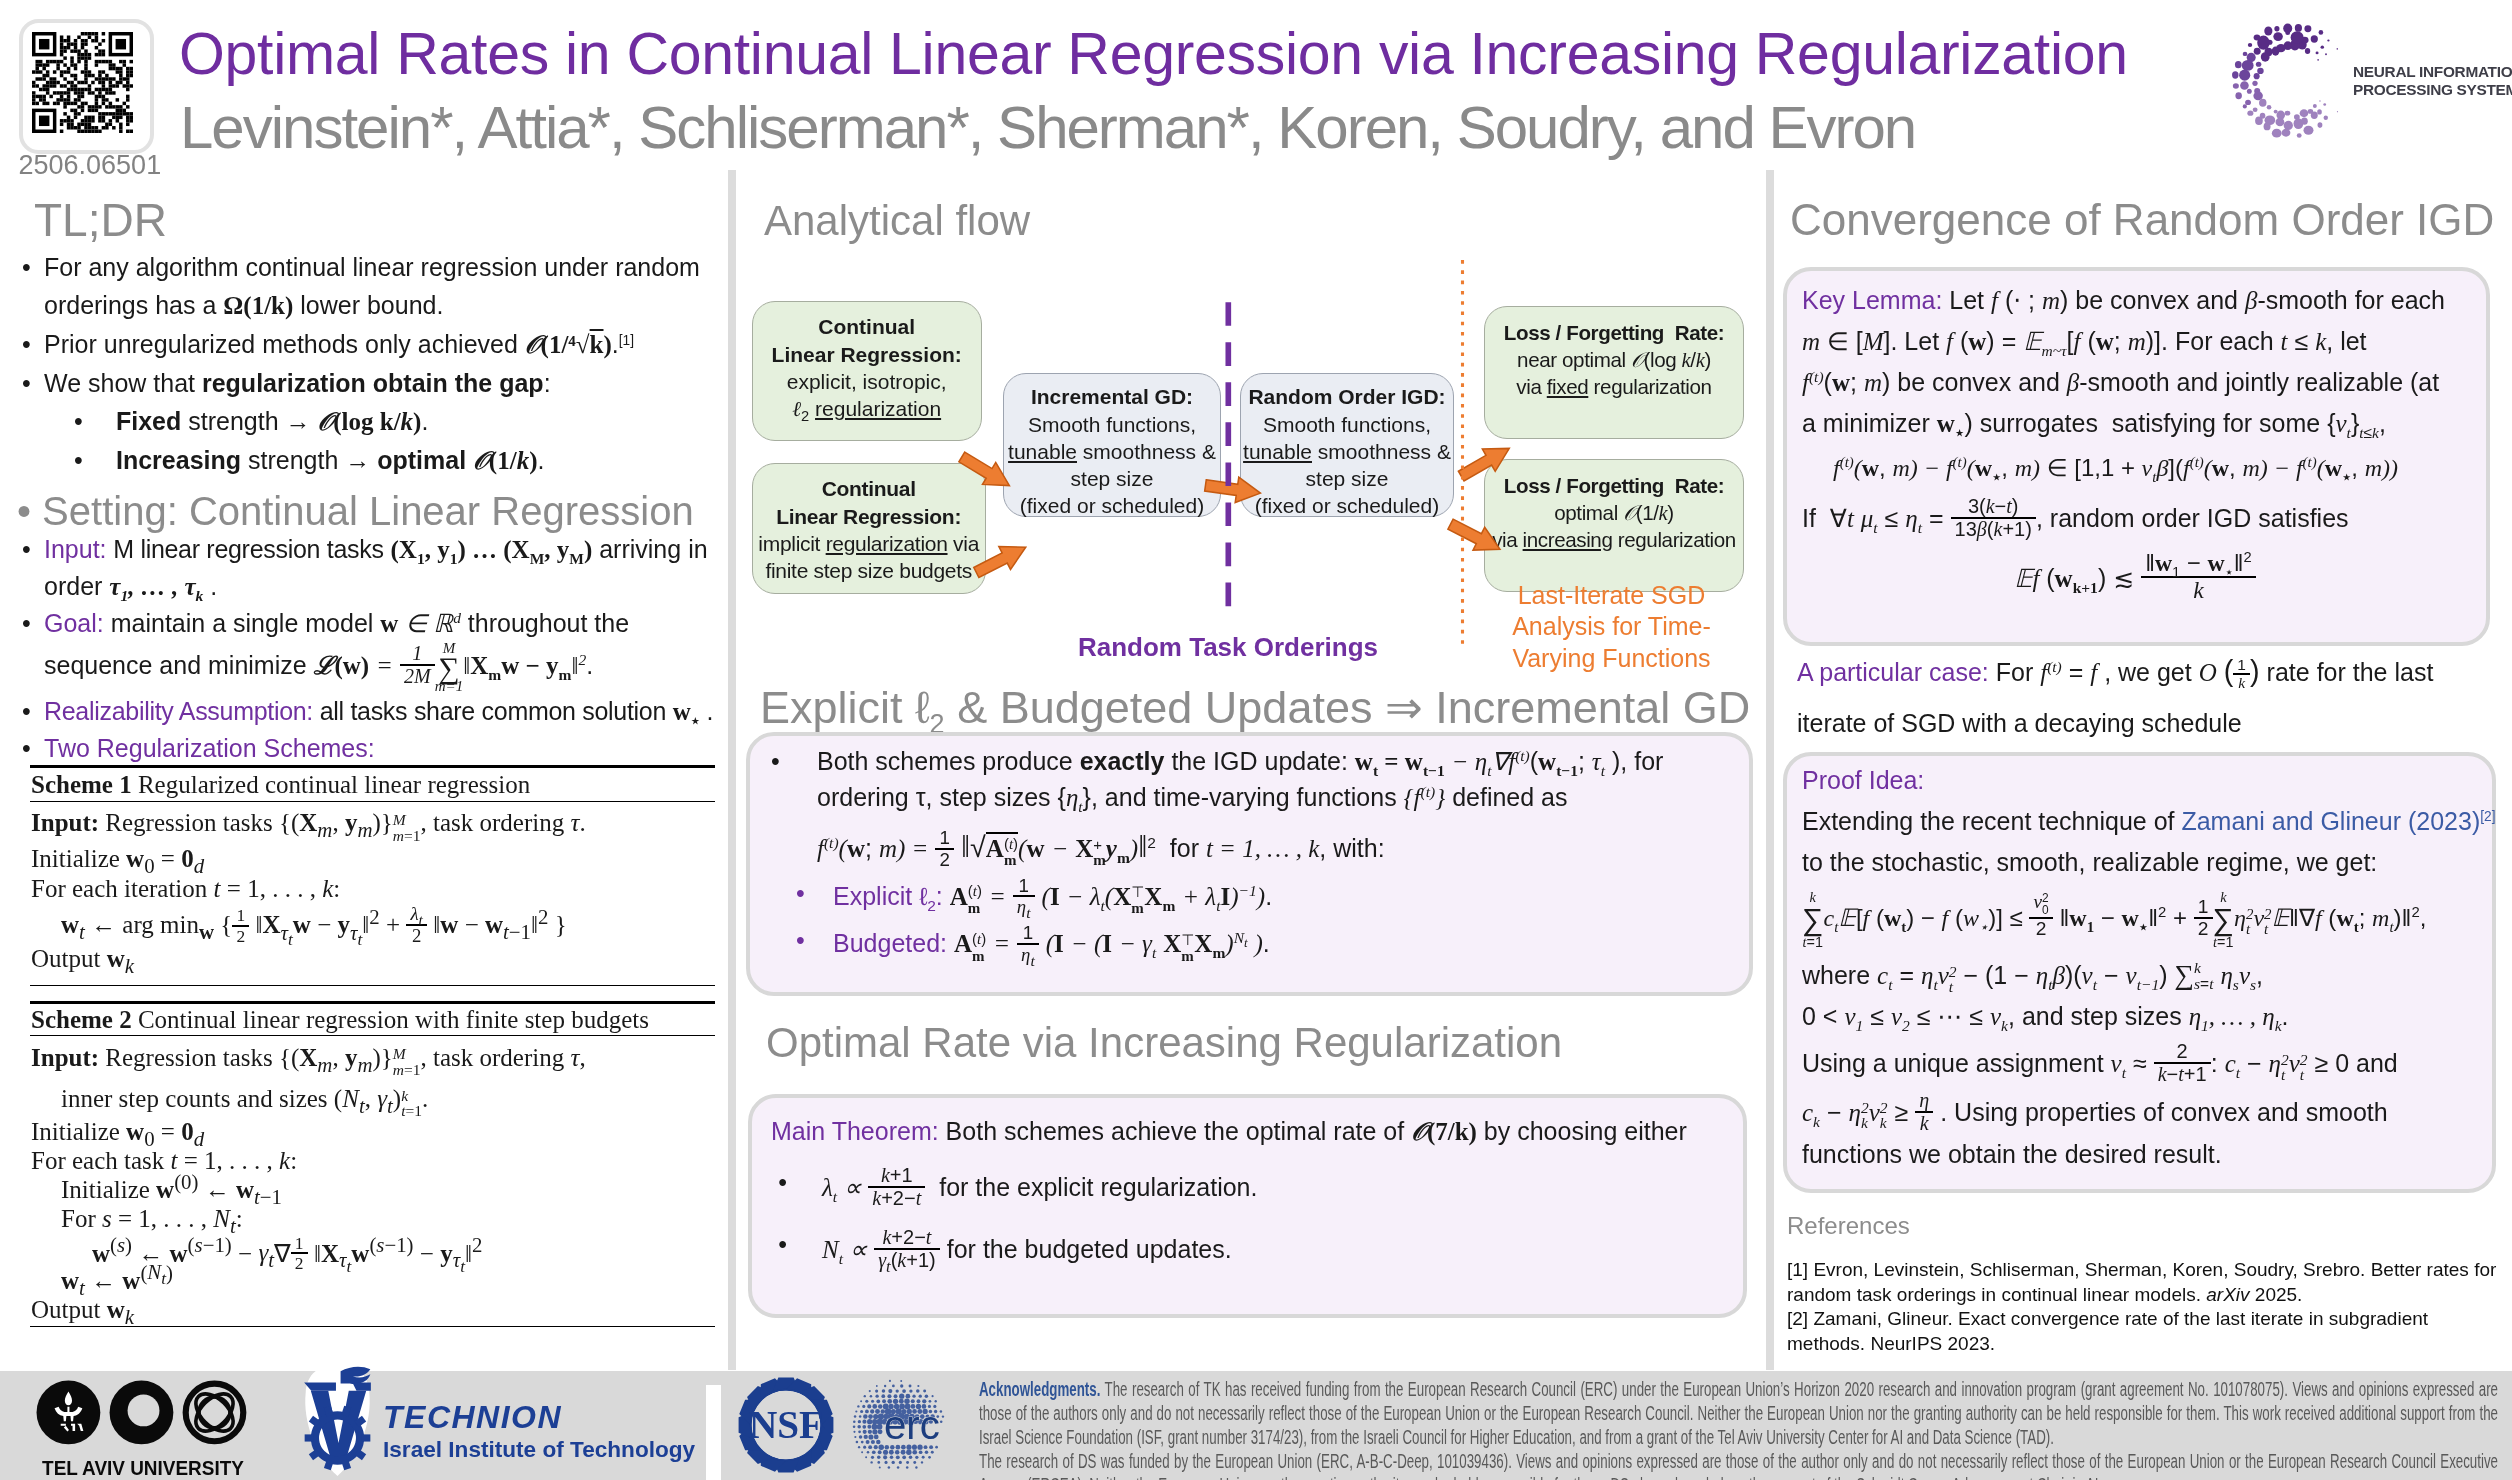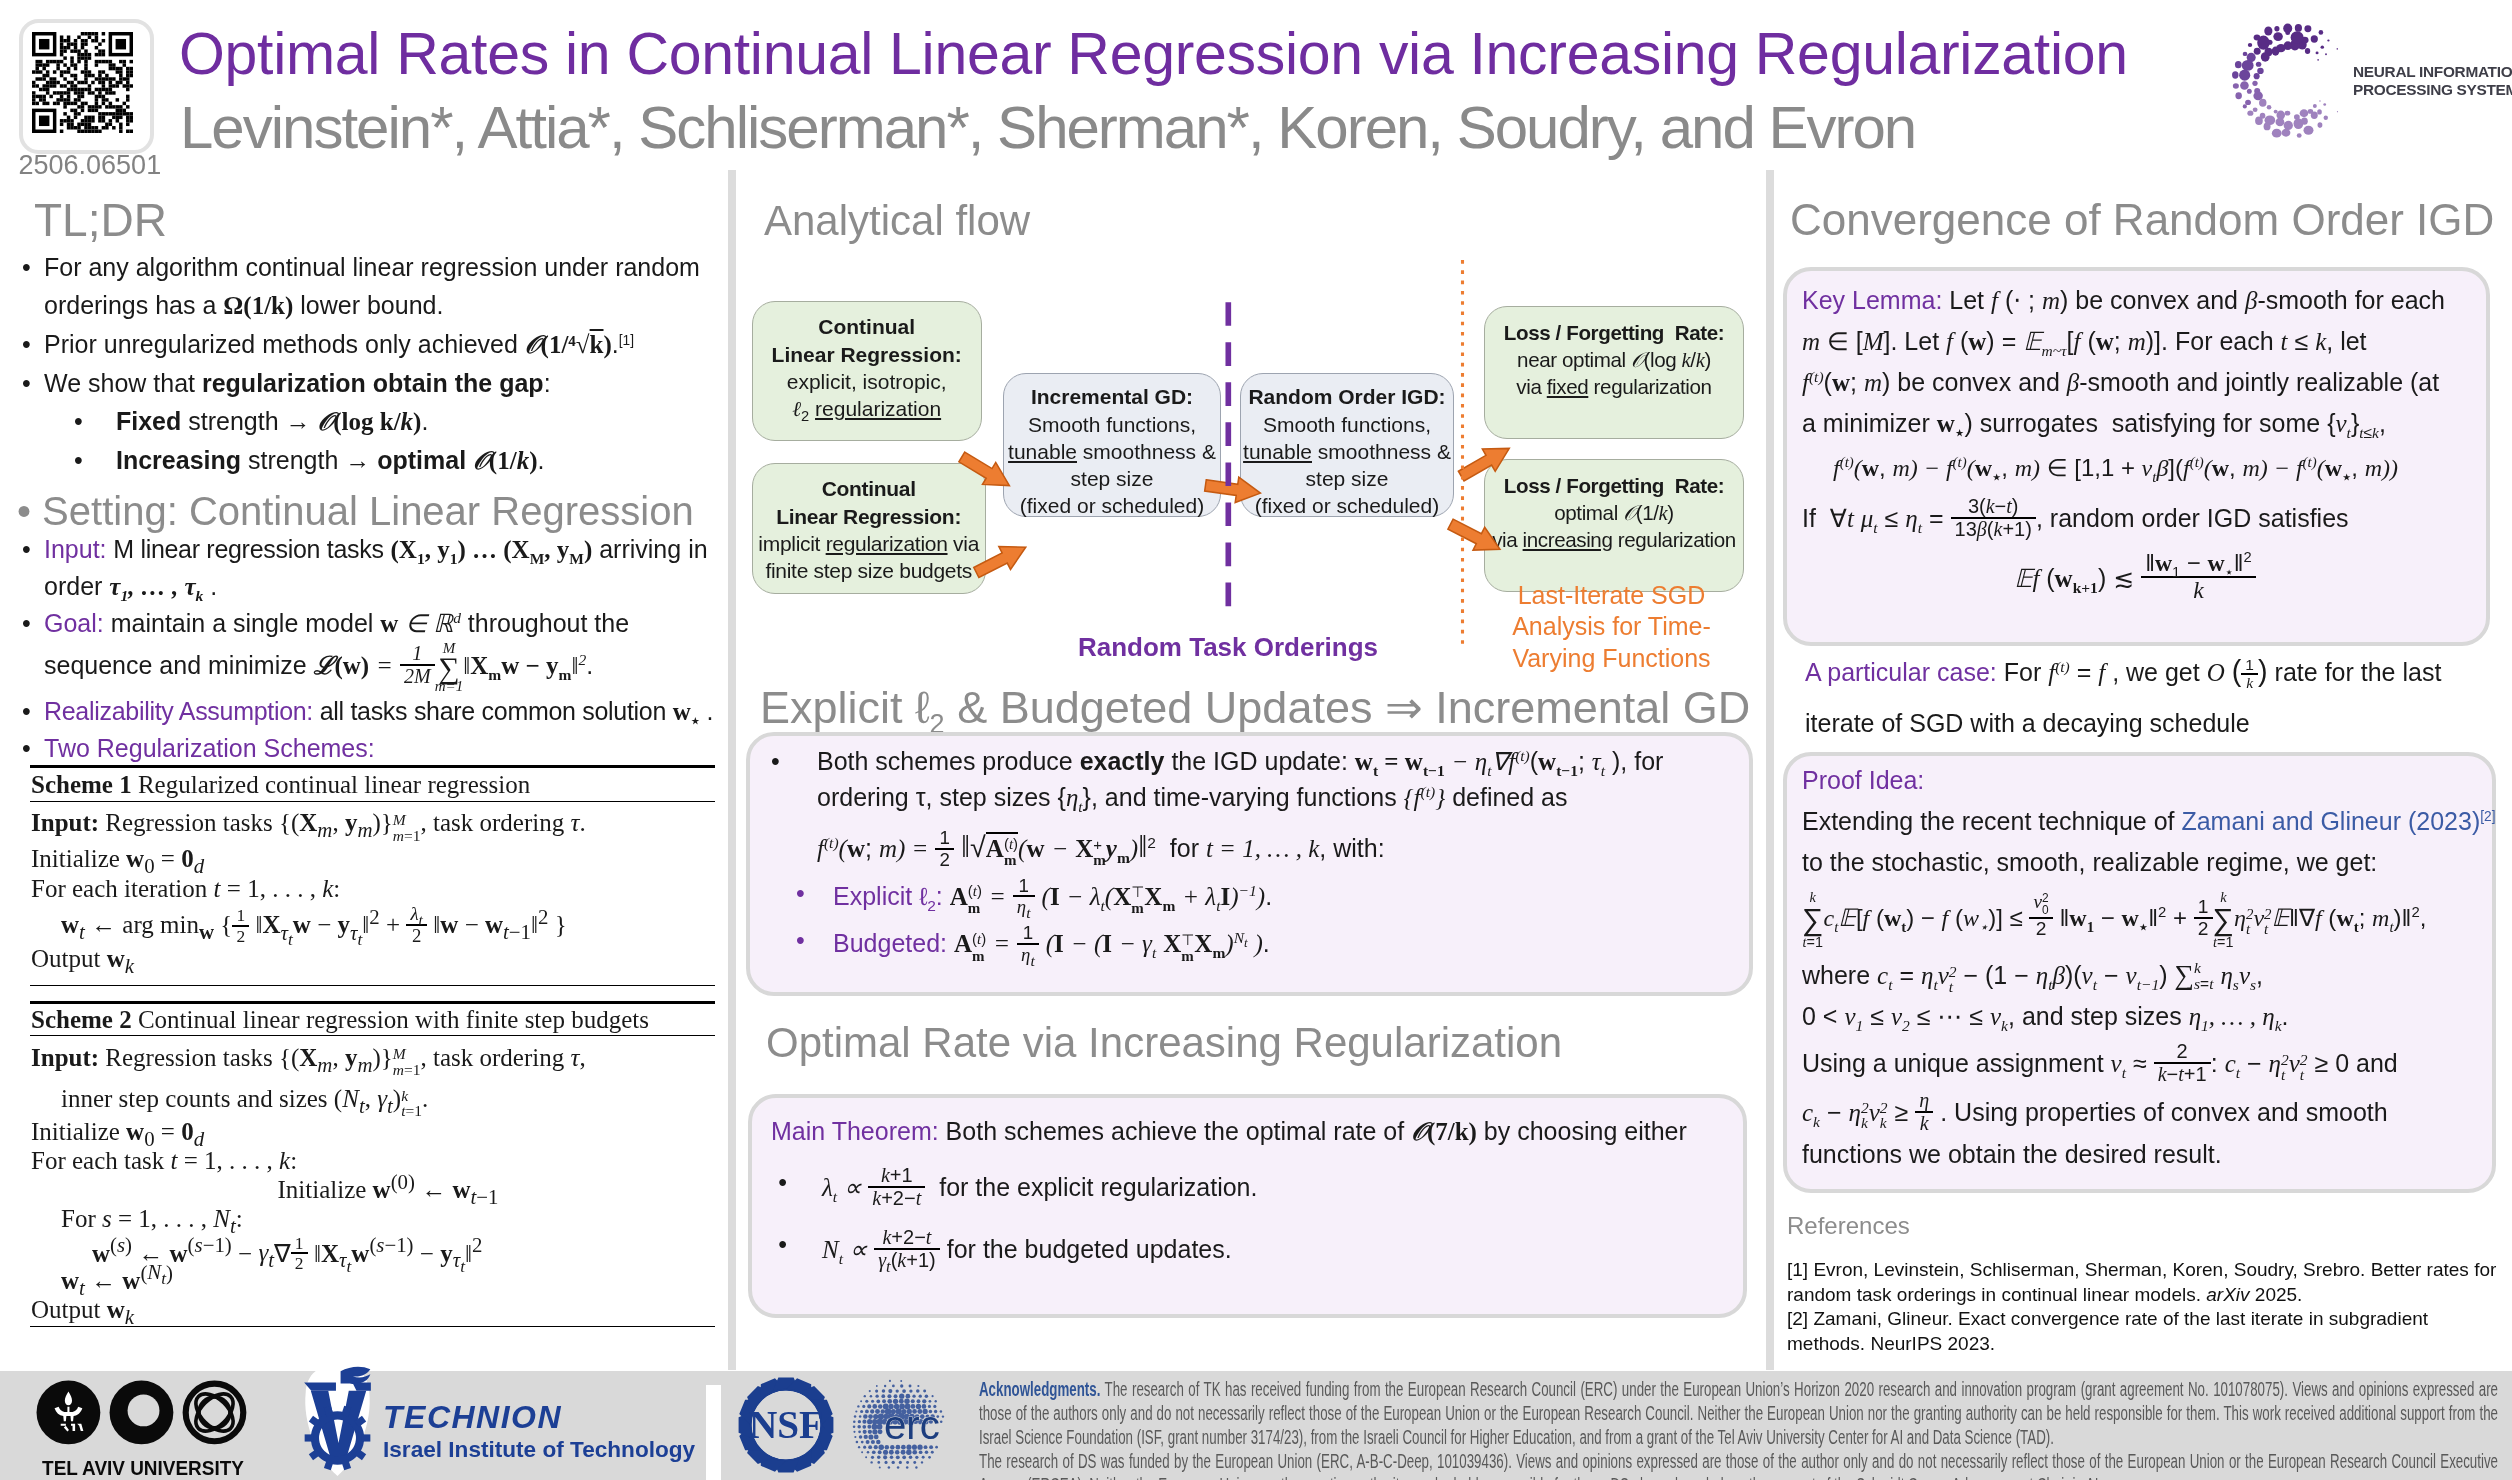--- a/index.html
+++ b/index.html
@@ -500,21 +500,21 @@
 <div style="padding:1px 0 11.3px 1px;">Output <b>w</b><sub><i>k</i></sub></div>
 <div style="border-top:1.5px solid #000;"></div>
 </div>
 
 <div class="abs" id="scheme2" style="left:30px;top:1001px;width:685px;font-family:'Liberation Serif',serif;font-size:25px;line-height:29px;">
 <div style="border-top:3.6px solid #000;border-bottom:1.5px solid #000;padding:0.5px 0 1px 1px;"><b>Scheme 2</b> Continual linear regression with finite step budgets</div>
 <div style="padding:7.2px 0 0 1px;height:37px;"><b>Input:</b> Regression tasks {(<b>X</b><sub><i>m</i></sub>, <b>y</b><sub><i>m</i></sub>)}<span style="display:inline-block;vertical-align:-0.6em;font-size:62%;line-height:1;text-align:left;"><i>M</i><br><i>m</i>=1</span>, task ordering <i>τ</i>,</div>
 <div style="padding:4.1px 0 0 31px;height:33px;">inner step counts and sizes (<i>N<sub>t</sub></i>, <i>γ<sub>t</sub></i>)<span style="display:inline-block;vertical-align:-0.6em;font-size:62%;line-height:1;text-align:left;"><i>k</i><br><i>t</i>=1</span>.</div>
 <div style="padding:0 0 0 1px;">Initialize <b>w</b><sub>0</sub> = <b>0</b><sub><i>d</i></sub></div>
 <div style="padding:0 0 0 1px;">For each task <i>t</i> = 1, . . . , <i>k</i>:</div>
-<div style="padding:0 0 0 31px;text-align:center;">Initialize <b>w</b><sup>(0)</sup> ← <b>w</b><sub><i>t</i>−1</sub></div>
+<div style="padding:0 0 0 31px;">Initialize <b>w</b><sup>(0)</sup> ← <b>w</b><sub><i>t</i>−1</sub></div>
 <div style="padding:0 0 0 31px;">For <i>s</i> = 1, . . . , <i>N<sub>t</sub></i>:</div>
 <div style="padding:1px 0 0 62px;height:32px;"><b>w</b><sup>(<i>s</i>)</sup> ← <b>w</b><sup>(<i>s</i>−1)</sup> − <i>γ<sub>t</sub></i>∇<span class="frac" style="font-size:70%;"><span>1</span><span>2</span></span> ‖<b>X</b><sub><i>τ<sub>t</sub></i></sub><b>w</b><sup>(<i>s</i>−1)</sup> − <b>y</b><sub><i>τ<sub>t</sub></i></sub>‖<sup>2</sup></div>
 <div style="padding:0 0 0 31px;"><b>w</b><sub><i>t</i></sub> ← <b>w</b><sup>(<i>N<sub>t</sub></i>)</sup></div>
 <div style="padding:0 0 2.1px 1px;">Output <b>w</b><sub><i>k</i></sub></div>
 <div style="border-top:1.5px solid #000;"></div>
 </div>
 
 <div class="abs ghead" style="left:764px;top:197px;font-size:42px;white-space:nowrap;">Analytical flow</div>
 <div class="abs" id="flow" style="left:743px;top:257px;width:1023px;height:416px;font-size:21px;line-height:1.30;">
   <div class="gbox" style="left:8.7px;top:44px;width:228px;height:127px;padding-top:11.3px;"><b>Continual<br>Linear Regression:</b><br>explicit, isotropic,<br><span class="m">ℓ</span><sub style="font-size:70%">2</sub> <u>regularization</u></div>
@@ -564,21 +564,21 @@
 <div class="abs" id="keylemma" style="left:1802px;top:280px;width:666px;font-size:25px;line-height:41px;">
 <div><span class="purple">Key Lemma:</span> Let <span class="m">f</span> (⋅ ; <span class="m">m</span>) be convex and <span class="m">β</span>-smooth for each<br>
 <span class="m">m</span> ∈ [<span class="m">M</span>]. Let <span class="m">f</span> (<span class="mb">w</span>) = <span class="m">𝔼<sub style="font-size:62%">m~τ</sub></span>[<span class="m">f</span> (<span class="mb">w</span>; <span class="m">m</span>)]. For each <span class="m">t</span> ≤ <span class="m">k</span>, let<br>
 <span class="m">f<sup style="font-size:62%">(t)</sup></span>(<span class="mb">w</span>; <span class="m">m</span>) be convex and <span class="m">β</span>-smooth and jointly realizable (at<br>
 a minimizer <span class="mb">w<sub style="font-size:62%">⋆</sub></span>) surrogates&nbsp; satisfying for some {<span class="m">ν<sub style="font-size:62%">t</sub></span>}<sub style="font-size:62%"><i class="m">t</i>≤<i class="m">k</i></sub>,</div>
 <div style="font-size:24px;padding-left:31px;padding-top:3.1px;"><span class="m">f<sup style="font-size:62%">(t)</sup>(</span><span class="mb">w</span>, <span class="m">m) − f<sup style="font-size:62%">(t)</sup>(</span><span class="mb">w<sub style="font-size:62%">⋆</sub></span>, <span class="m">m)</span> ∈ [1,1 + <span class="m">ν<sub style="font-size:62%">t</sub>β</span>](<span class="m">f<sup style="font-size:62%">(t)</sup>(</span><span class="mb">w</span>, <span class="m">m) − f<sup style="font-size:62%">(t)</sup>(</span><span class="mb">w<sub style="font-size:62%">⋆</sub></span>, <span class="m">m))</span></div>
 <div style="padding-top:7.2px;">If &nbsp;∀<span class="m">t</span> <span class="m">μ<sub style="font-size:62%">t</sub></span> ≤ <span class="m">η<sub style="font-size:62%">t</sub></span> = <span class="frac" style="font-size:80%;"><span>3(<i class="m">k</i>−<i class="m">t</i>)</span><span>13<i class="m">β</i>(<i class="m">k</i>+1)</span></span>, random order IGD satisfies</div>
 <div style="text-align:center;padding-top:10.3px;"><span class="m">𝔼f</span> (<span class="mb">w<sub style="font-size:62%">k+1</sub></span>) ≲ <span class="frac" style="font-size:95%;"><span>‖<span class="mb">w</span><sub style="font-size:62%">1</sub> − <span class="mb">w</span><sub style="font-size:62%">⋆</sub>‖<sup style="font-size:62%">2</sup></span><span><i class="m">k</i></span></span></div>
 </div>
 
-<div class="abs" id="particular" style="left:1797px;top:646px;width:689px;font-size:25px;line-height:50px;margin-left:8px;">
+<div class="abs" id="particular" style="left:1797px;top:646px;width:689px;font-size:25px;line-height:50px;">
 <span class="purple">A particular case:</span> For <span class="m">f<sup style="font-size:62%">(t)</sup></span> = <span class="m">f</span> , we get <span class="m">O</span> <span style="font-size:115%;">(</span><span class="frac" style="font-size:62%;"><span>1</span><span><i class="m">k</i></span></span><span style="font-size:115%;">)</span> rate for the last iterate of SGD with a decaying schedule
 </div>
 
 <div class="pbox" style="left:1783px;top:752px;width:705px;height:433px;"></div>
 <div class="abs" id="proofidea" style="left:1802px;top:760px;width:705px;font-size:25px;line-height:41px;">
 <div class="purple">Proof Idea:</div>
 <div>Extending the recent technique of <span style="color:#3B5BA5;">Zamani and Glineur (2023)</span><sup style="font-size:55%;color:#3B5BA5;">[2]</sup><br>
 to the stochastic, smooth, realizable regime, we get:</div>
 <div style="padding-top:7.2px;font-size:24px;"><span style="display:inline-block;text-align:center;vertical-align:middle;line-height:1;font-size:60%;"><i class="m">k</i><br><span style="font-size:210%;">∑</span><br><i class="m">t</i>=1</span><span class="m">c<sub style="font-size:62%">t</sub>𝔼</span>[<span class="m">f</span> (<span class="mb">w<sub style="font-size:62%">t</sub></span>) − <span class="m">f</span> (<span class="m">w<sub style="font-size:62%">⋆</sub></span>)] ≤ <span class="frac" style="font-size:80%;"><span><i class="m">v</i><span style="display:inline-block;vertical-align:-0.5em;font-size:62%;line-height:1;">2<br>0</span></span><span>2</span></span> ‖<span class="mb">w<sub style="font-size:62%">1</sub></span> − <span class="mb">w<sub style="font-size:62%">⋆</sub></span>‖<sup style="font-size:62%">2</sup> + <span class="frac" style="font-size:80%;"><span>1</span><span>2</span></span><span style="display:inline-block;text-align:center;vertical-align:middle;line-height:1;font-size:60%;"><i class="m">k</i><br><span style="font-size:210%;">∑</span><br><i class="m">t</i>=1</span><span class="m">η<span style="display:inline-block;vertical-align:-0.5em;font-size:62%;line-height:1;">2<br>t</span>v<span style="display:inline-block;vertical-align:-0.5em;font-size:62%;line-height:1;">2<br>t</span>𝔼</span>‖∇<span class="m">f</span> (<span class="mb">w<sub style="font-size:62%">t</sub></span>; <span class="m">m<sub style="font-size:62%">t</sub></span>)‖<sup style="font-size:62%">2</sup>,</div>
 <div style="padding-top:5.1px;">where <span class="m">c<sub style="font-size:62%">t</sub></span> = <span class="m">η<sub style="font-size:62%">t</sub>v<span style="display:inline-block;vertical-align:-0.5em;font-size:62%;line-height:1;">2<br>t</span></span> − (1 − <span class="m">η<sub style="font-size:62%">t</sub>β</span>)(<span class="m">v<sub style="font-size:62%">t</sub></span> − <span class="m">v<sub style="font-size:62%">t−1</sub></span>) <span class="m" style="font-size:110%;">∑</span><span style="display:inline-block;vertical-align:-0.3em;font-size:62%;line-height:1.0;"><i class="m">k</i><br><i class="m">s</i>=<i class="m">t</i></span> <span class="m">η<sub style="font-size:62%">s</sub>v<sub style="font-size:62%">s</sub></span>,</div>

